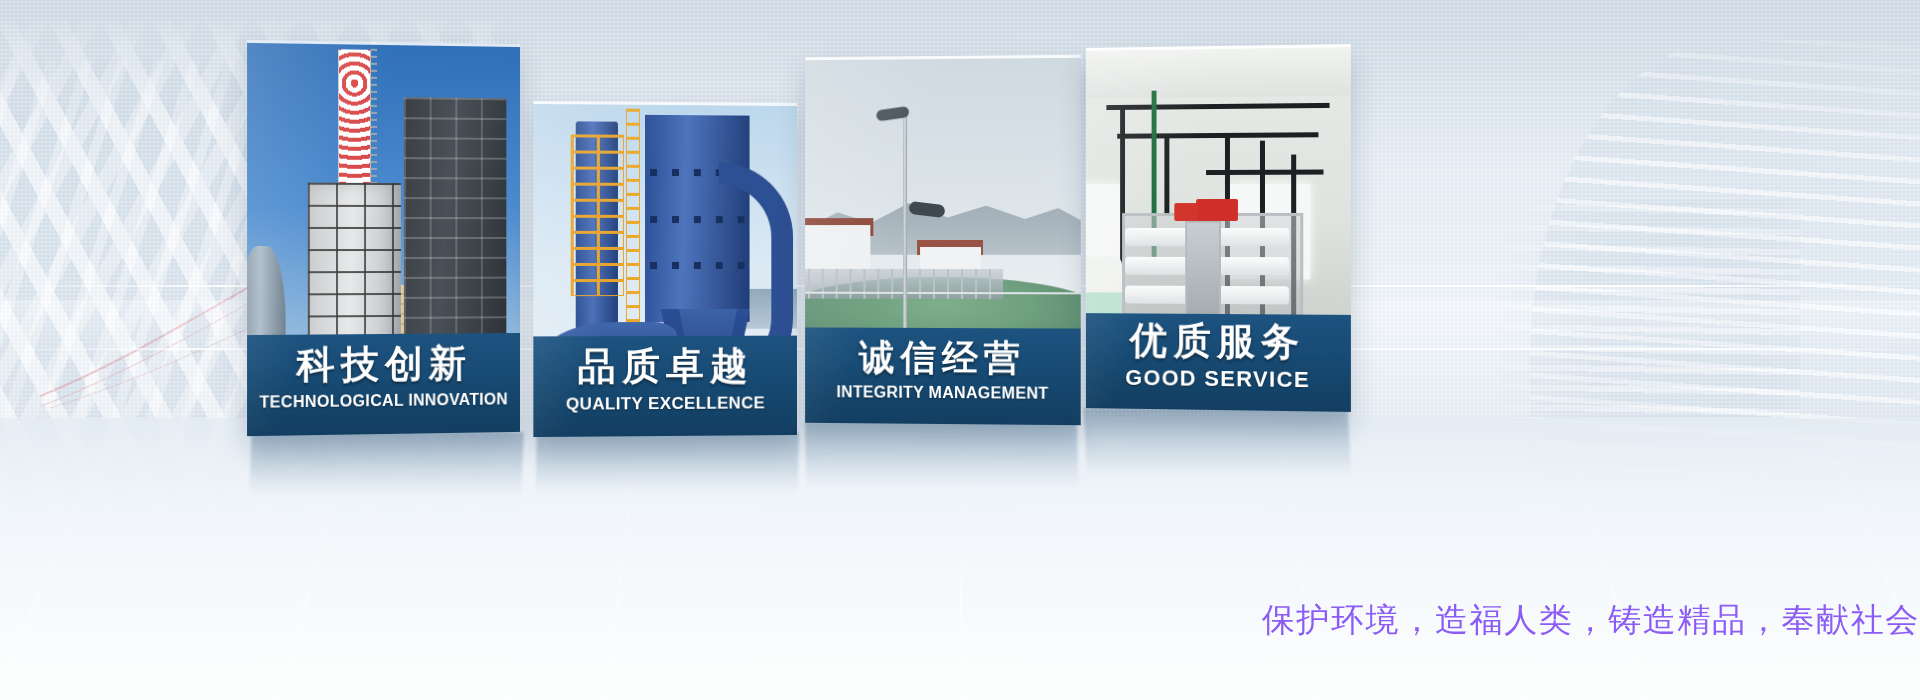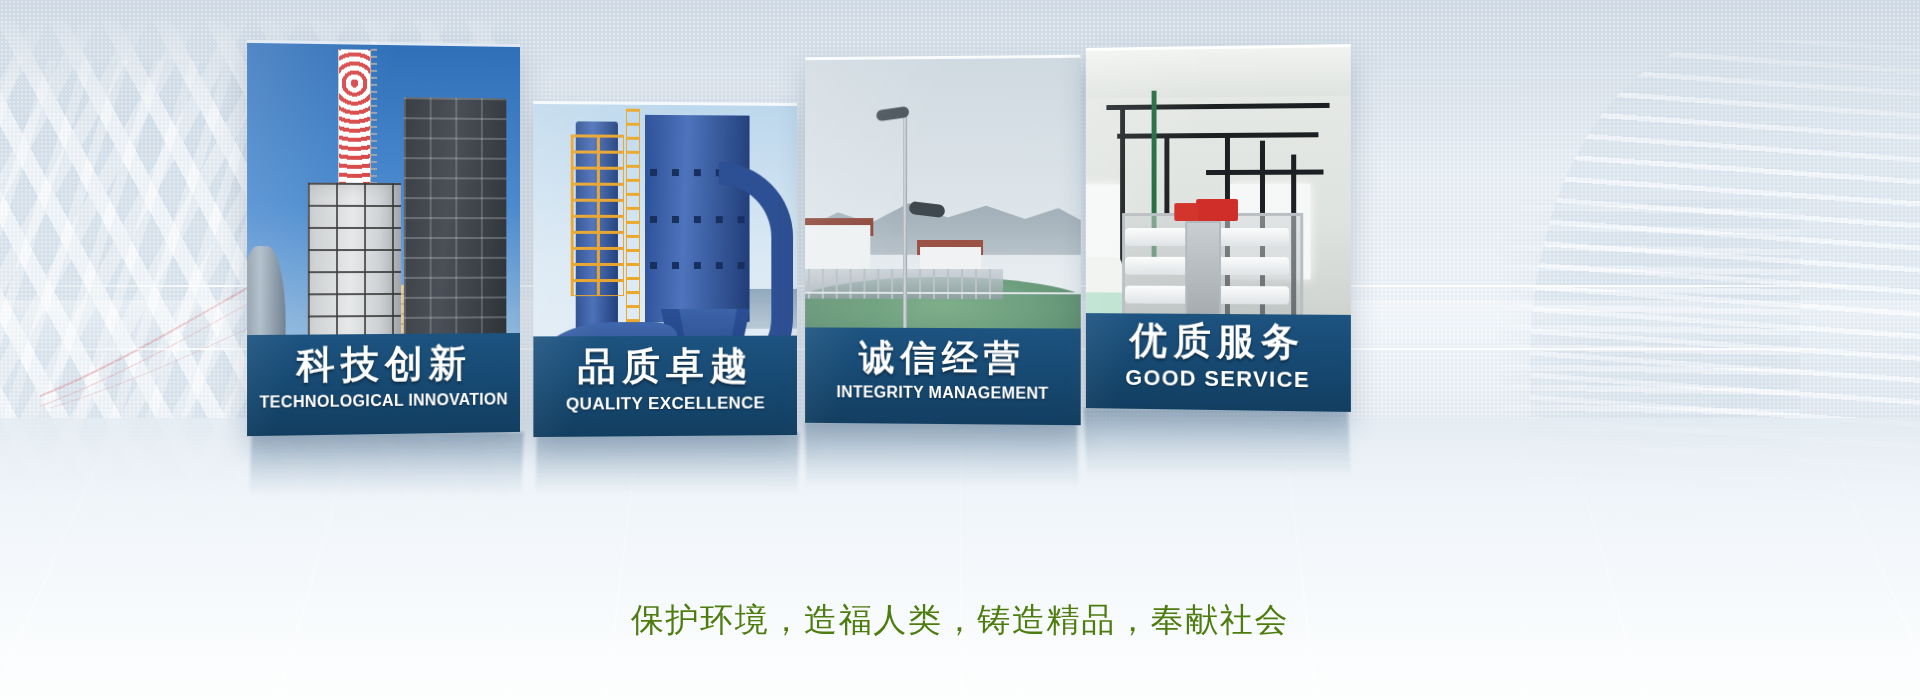--- a/index.html
+++ b/index.html
@@ -247,21 +247,21 @@
     border-radius:8px 8px 4px 4px;}
   .p4-floor{position:absolute;left:0;top:84%;width:100%;height:16%;
     background:
       repeating-linear-gradient(90deg,rgba(255,255,255,.25) 0 1px,rgba(0,0,0,0) 1px 16px),
       repeating-linear-gradient(180deg,rgba(255,255,255,.2) 0 1px,rgba(0,0,0,0) 1px 11px),
       linear-gradient(180deg,#9e998f,#7e7a72);}
 
   
   .tagline{
     position:absolute;left:0;top:598px;width:100%;
-    text-align:center;color:#4d7c0f;
+    text-align:right;color:#8b5cf6;
     font-size:33px;letter-spacing:.05em;white-space:nowrap;
     font-family:"DejaVu Sans","Liberation Sans",sans-serif;
   }
 </style>
 </head>
 <body>
 
 <div id="stage">
 
   <div class="bg-base"></div>

